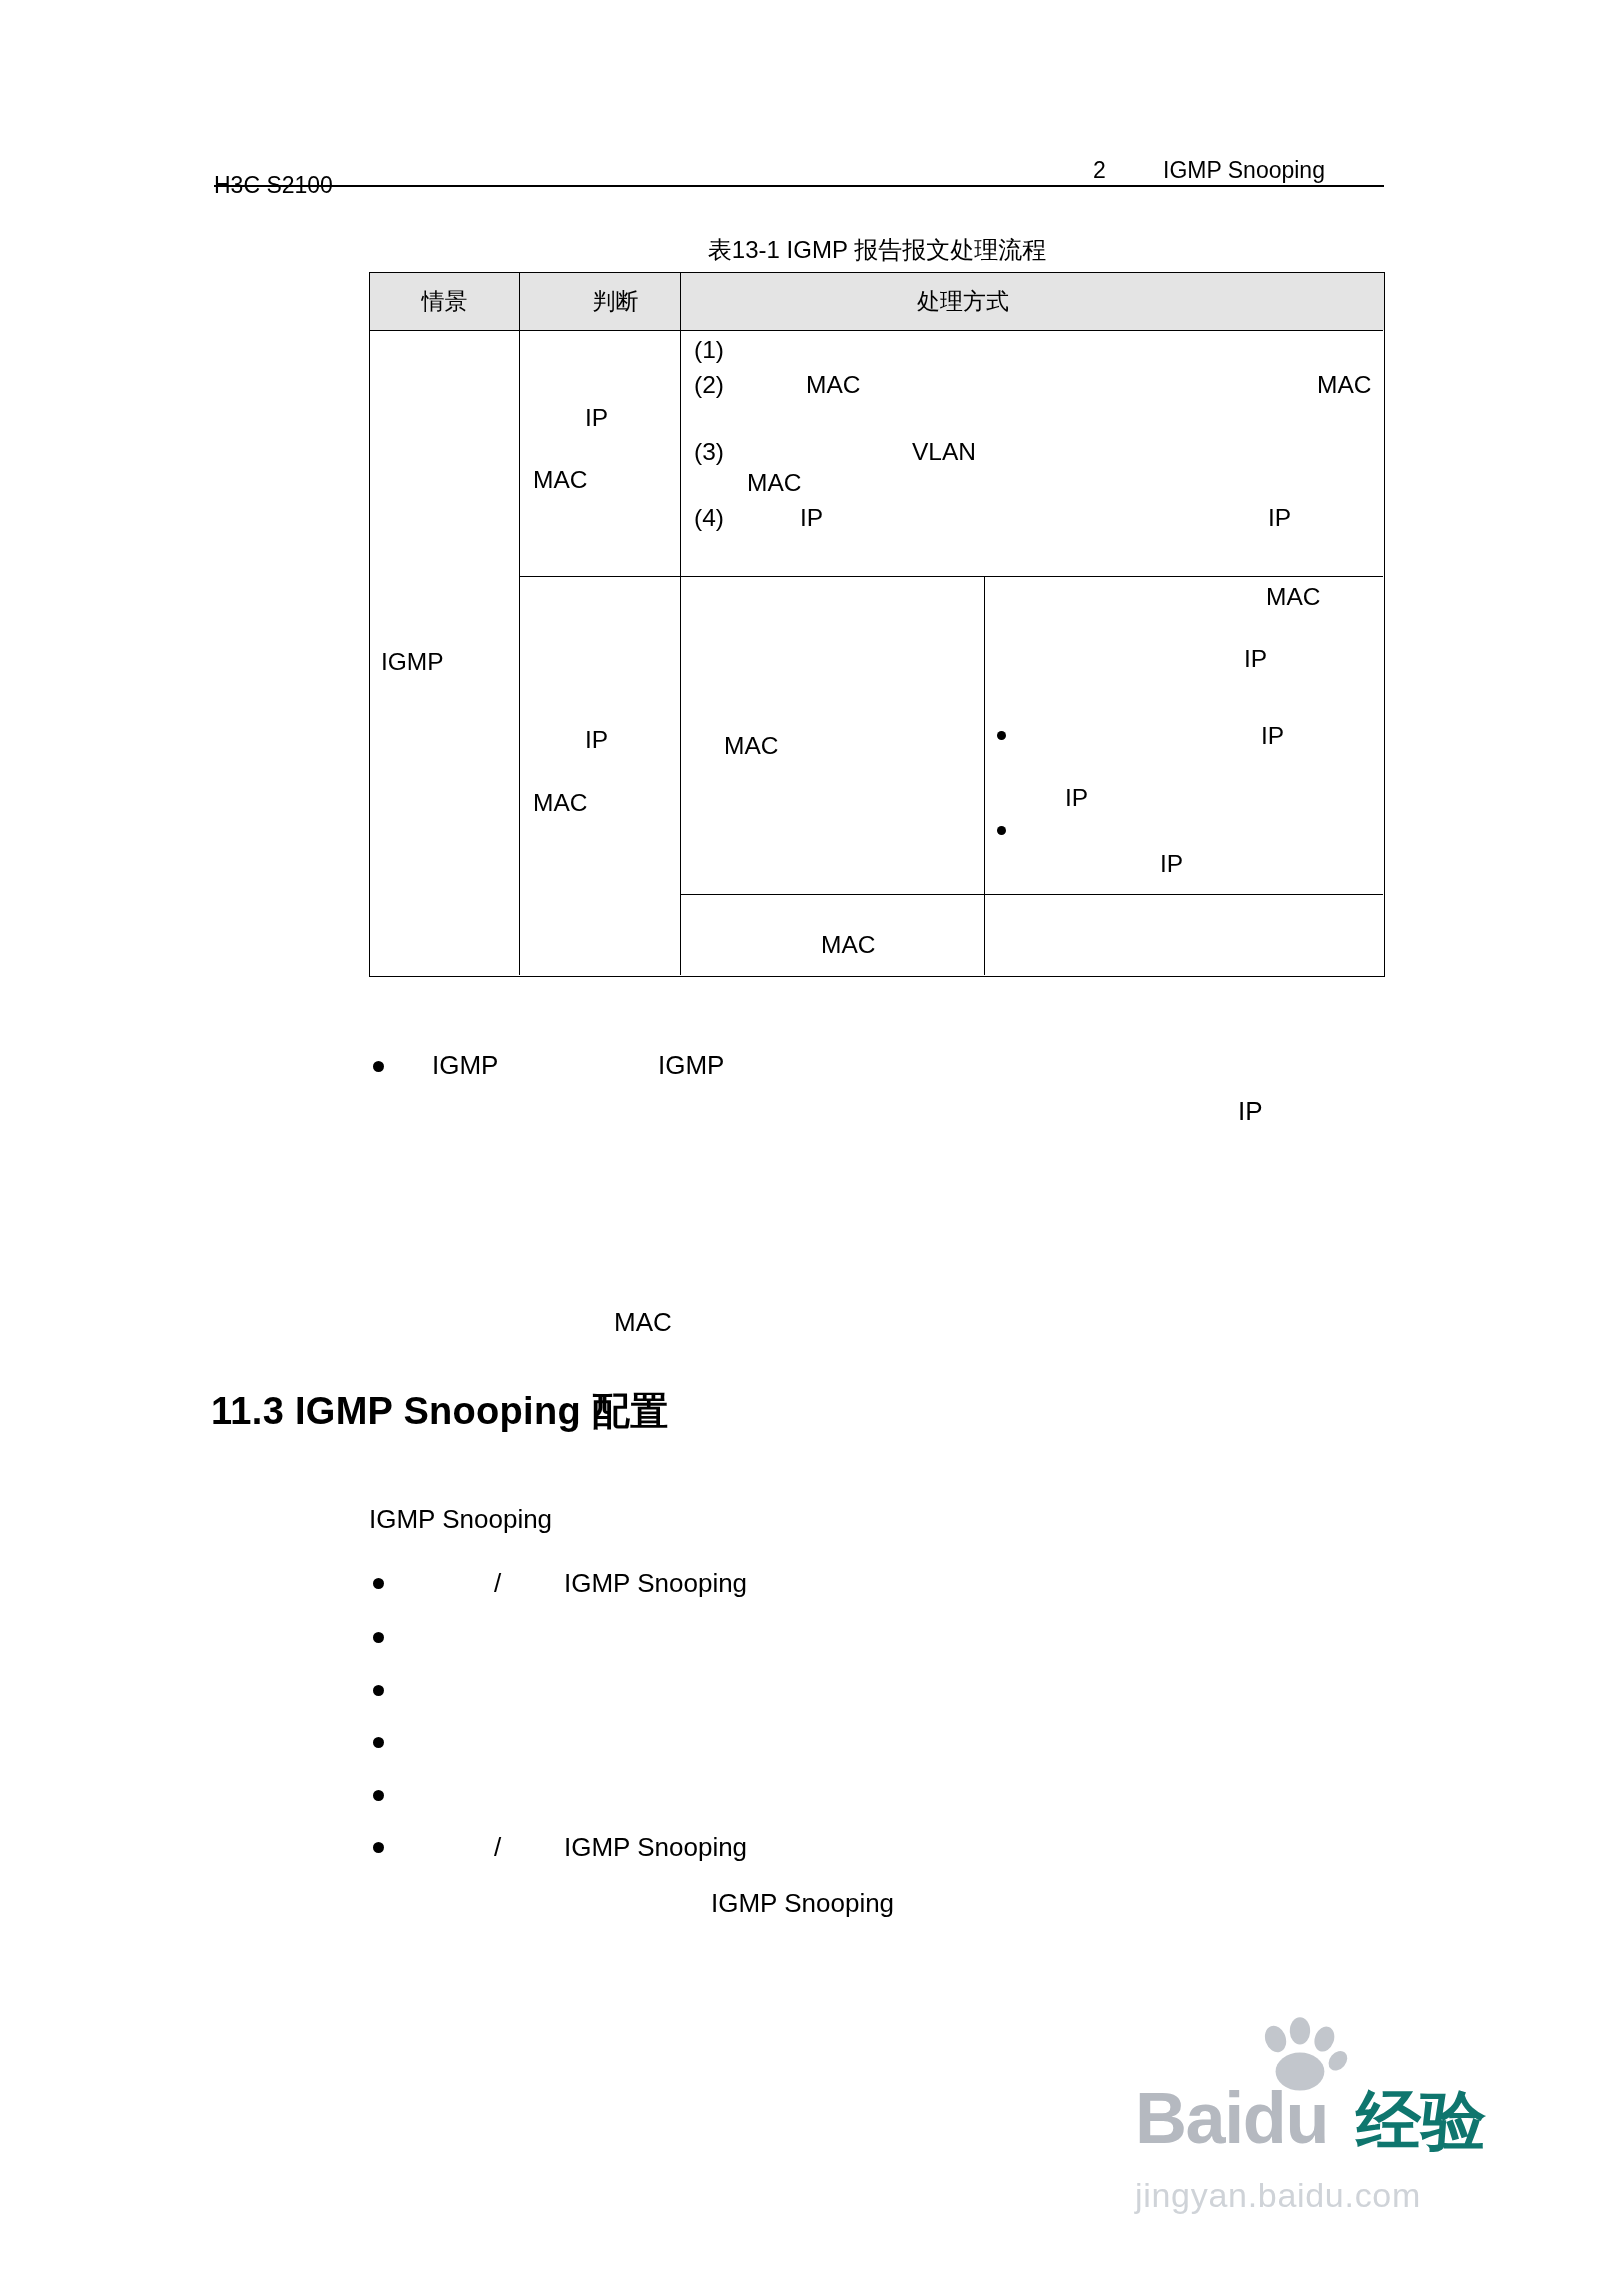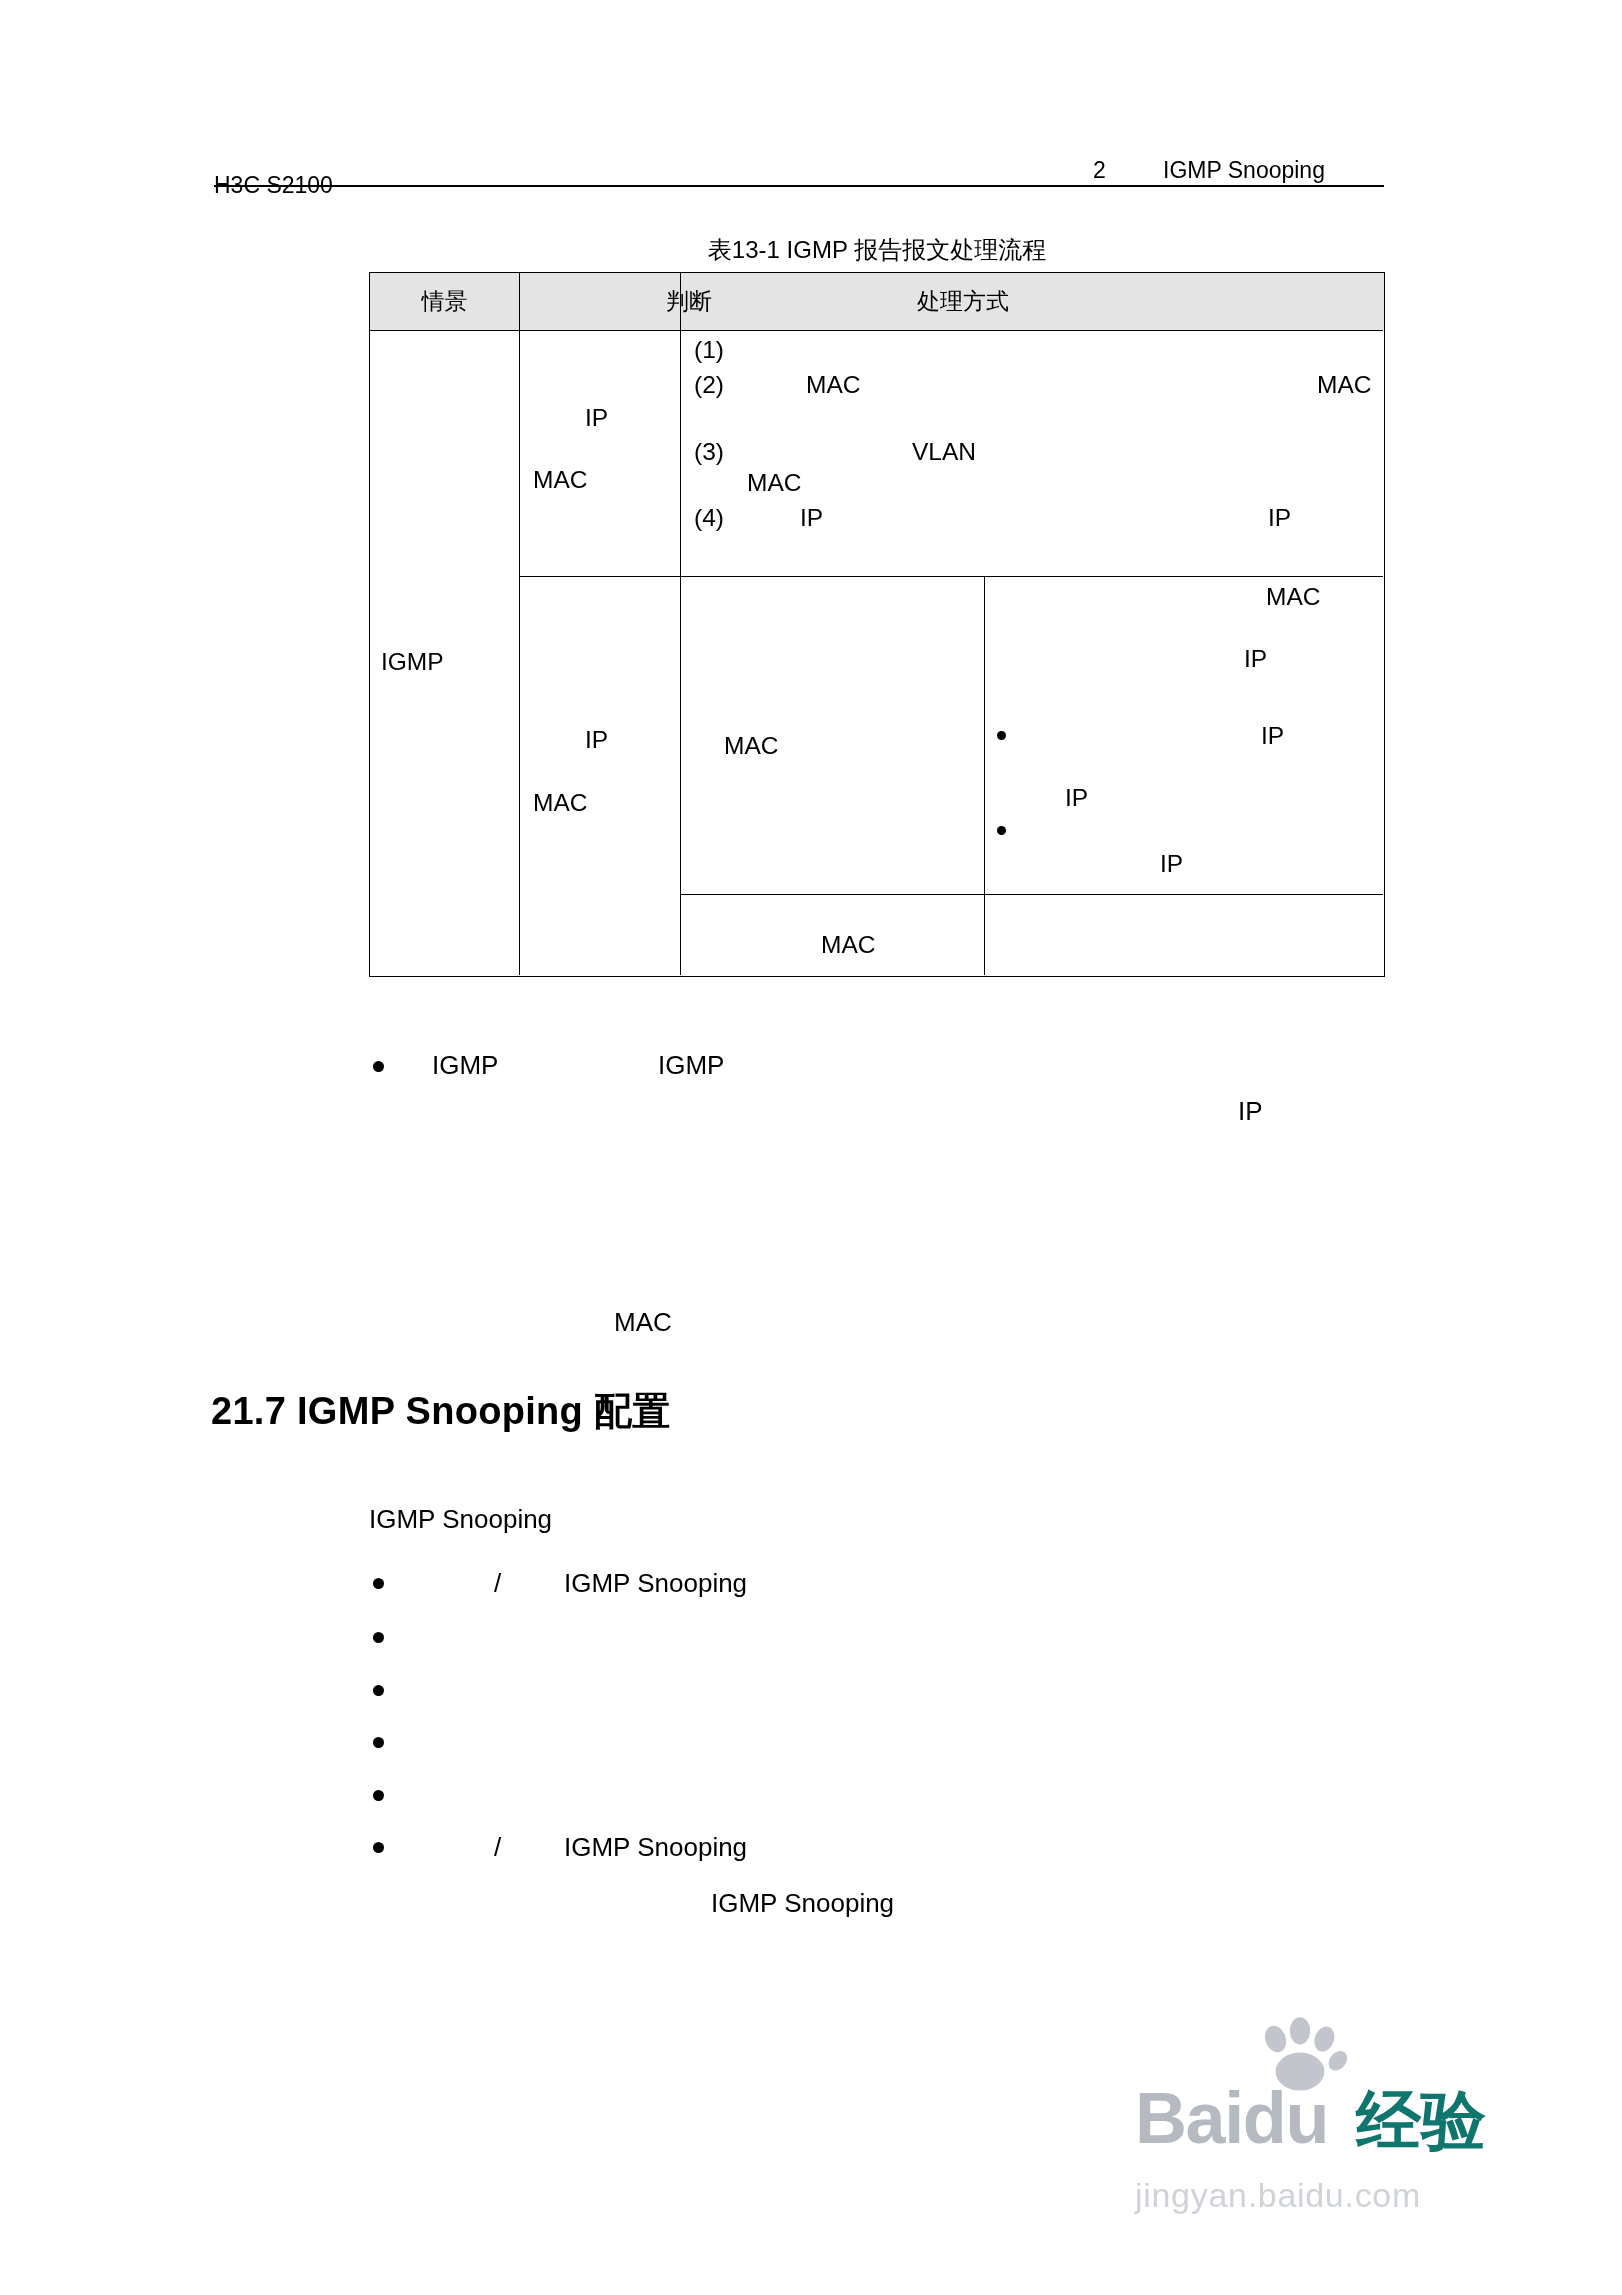--- a/index.html
+++ b/index.html
@@ -37,21 +37,21 @@
     <div class="tbl-headbg"></div>
 
     <div class="hline" style="left:0;top:57px;width:1013px;height:1.4px;"></div>
     <div class="vline" style="left:149px;top:0;width:1.4px;height:702px;"></div>
     <div class="vline" style="left:310px;top:0;width:1.4px;height:702px;"></div>
     <div class="vline" style="left:614px;top:303px;width:1.4px;height:399px;"></div>
     <div class="hline" style="left:149px;top:303px;width:864px;height:1.4px;"></div>
     <div class="hline" style="left:310px;top:621px;width:703px;height:1.4px;"></div>
 
     <span class="colhead" style="left:0;width:149px;">情景</span>
-    <span class="colhead" style="left:149px;width:193px;text-align:right;">判断</span>
+    <span class="colhead" style="left:149px;width:193px;">判断</span>
     <span class="colhead" style="left:310px;width:566px;">处理方式</span>
 
     <span class="abs t36" style="left:11px;top:377px;">IGMP</span>
 
     <span class="abs t36" style="left:215px;top:133px;">IP</span>
     <span class="abs t36" style="left:163px;top:195px;">MAC</span>
 
     <span class="abs t36" style="left:324px;top:65px;">(1)</span>
     <span class="abs t36" style="left:324px;top:100px;">(2)</span>
     <span class="abs t36" style="left:436px;top:100px;">MAC</span>
@@ -78,21 +78,21 @@
 
     <span class="abs t36" style="left:451px;top:660px;">MAC</span>
   </div>
 
   <span class="dot" style="left:373px;top:1061px;width:11px;height:11px;"></span>
   <span class="abs t38" style="left:432px;top:1052px;">IGMP</span>
   <span class="abs t38" style="left:658px;top:1052px;">IGMP</span>
   <span class="abs t38" style="left:1238px;top:1098px;">IP</span>
   <span class="abs t38" style="left:614px;top:1309px;">MAC</span>
 
-  <span class="abs heading" style="left:211px;top:1392px;">21.7  IGMP Snooping 配置</span>
+  <span class="abs heading" style="left:211px;top:1392px;">11.3  IGMP Snooping 配置</span>
   <span class="abs t38" style="left:369px;top:1506px;">IGMP Snooping</span>
 
   <span class="dot" style="left:373px;top:1578px;width:11px;height:11px;"></span>
   <span class="abs t38" style="left:494px;top:1570px;">/</span>
   <span class="abs t38" style="left:564px;top:1570px;">IGMP Snooping</span>
 
   <span class="dot" style="left:373px;top:1632px;width:11px;height:11px;"></span>
   <span class="dot" style="left:373px;top:1685px;width:11px;height:11px;"></span>
   <span class="dot" style="left:373px;top:1737px;width:11px;height:11px;"></span>
   <span class="dot" style="left:373px;top:1790px;width:11px;height:11px;"></span>

